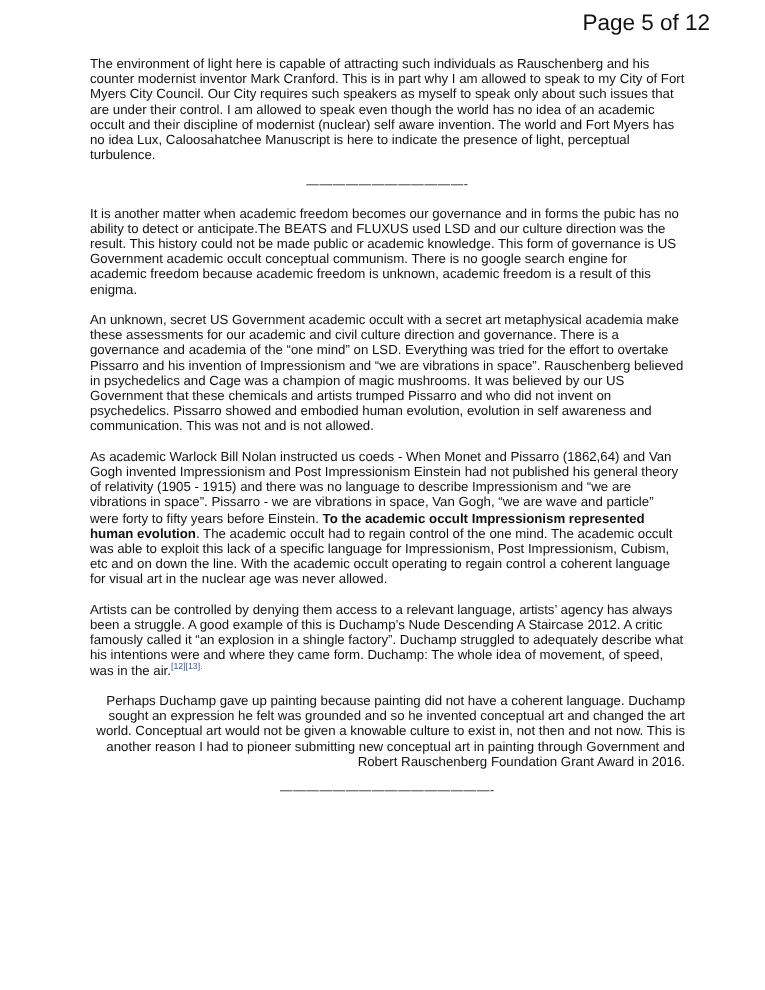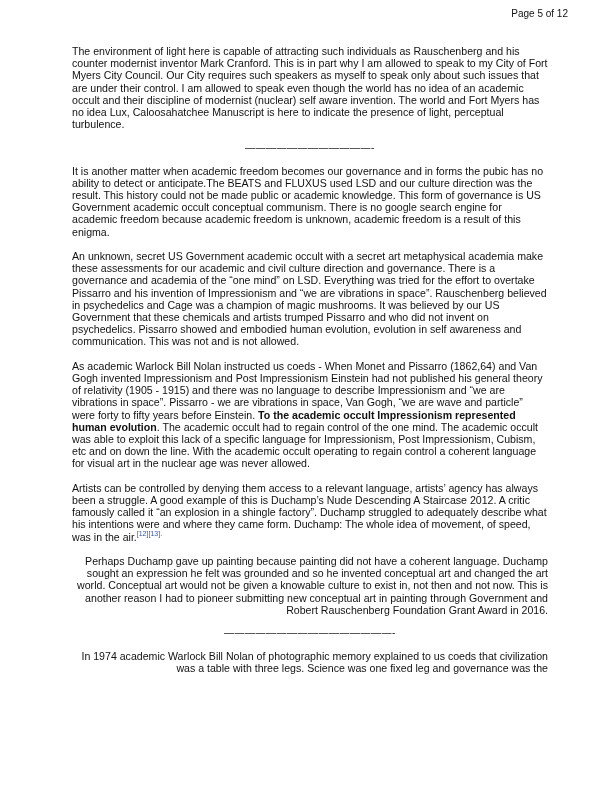--- a/index.html
+++ b/index.html
@@ -1,17 +1,17 @@
 <!DOCTYPE html>
 <html><head>
 <meta charset="utf-8">
 <style>
   html, body { margin: 0; padding: 0; background: #ffffff; }
   body { width: 612px; height: 792px; position: relative; overflow: hidden; font-family: "Liberation Sans", sans-serif; color: #111; }
-  .page-number { position: absolute; top: 8px; right: 44px; font-size: 10px; }
+  .page-number { position: absolute; top: 8px; right: 44px; font-size: 18px; }
   .content { position: absolute; top: 45px; left: 72px; width: 476px; font-size: 10.6px; line-height: 12.2px; }
   .content p { margin: 0 0 12.2px 0; }
   .center { text-align: right; }
   .sep { text-align: center; letter-spacing: 0.5px; font-size: 10px; line-height: 10px; margin: 0 0 12px 0; color: #222; }
   .ref { color: #3355aa; font-size: 7px; vertical-align: super; line-height: 0; }
   b { font-weight: bold; }
 </style>
 </head>
 <body>
 
@@ -23,14 +23,13 @@
   <p>It is another matter when academic freedom becomes our governance and in forms the pubic has no ability to detect or anticipate.The BEATS and FLUXUS used LSD and our culture direction was the result. This history could not be made public or academic knowledge. This form of governance is US Government academic occult conceptual communism. There is no google search engine for academic freedom because academic freedom is unknown, academic freedom is a result of this enigma.</p>
   <p>An unknown, secret US Government academic occult with a secret art metaphysical academia make these assessments for our academic and civil culture direction and governance. There is a governance and academia of the “one mind” on LSD. Everything was tried for the effort to overtake Pissarro and his invention of Impressionism and “we are vibrations in space”. Rauschenberg believed in psychedelics and Cage was a champion of magic mushrooms. It was believed by our US Government that these chemicals and artists trumped Pissarro and who did not invent on psychedelics. Pissarro showed and embodied human evolution, evolution in self awareness and communication. This was not and is not allowed.</p>
   <p>
     <span>As academic Warlock Bill Nolan instructed us coeds - When Monet and Pissarro (1862,64) and Van Gogh invented Impressionism and Post Impressionism Einstein had not published his general theory of relativity (1905 - 1915) and there was no language to describe Impressionism and “we are vibrations in space”. Pissarro - we are vibrations in space, Van Gogh, “we are wave and particle” were forty to fifty years before Einstein. </span><b>To the academic occult Impressionism represented human evolution</b><span>. The academic occult had to regain control of the one mind. The academic occult was able to exploit this lack of a specific language for Impressionism, Post Impressionism, Cubism, etc  and on down the line. With the academic occult operating to regain control a coherent language for visual art in the nuclear age was never allowed.</span>
   </p>
   <p>
     <span>Artists can be controlled by denying them access to a relevant  language, artists’ agency has always been a struggle. A good example of this is Duchamp’s Nude Descending A Staircase 2012. A critic famously called it “an explosion in a shingle factory”. Duchamp struggled to adequately describe what his intentions were and where they came form. Duchamp: The whole idea of movement, of speed, was in the air.</span><span class="ref">[12][13].</span>
   </p>
   <p class="center">Perhaps Duchamp gave up painting because painting did not have a coherent language. Duchamp sought an expression he felt was grounded and so he invented conceptual art and changed the art world. Conceptual art would not be given a knowable culture to exist in, not then and not now. This is another reason I had to pioneer submitting new conceptual art in painting through Government and Robert Rauschenberg Foundation Grant Award in 2016.</p>
   <div class="sep">————————————————-</div>
-  <p class="center">In 1974 academic Warlock Bill Nolan of photographic memory explained to us coeds that civilization was a table with three legs. Science was one fixed leg and governance was the</p>
 </div>
 
 </body></html>

